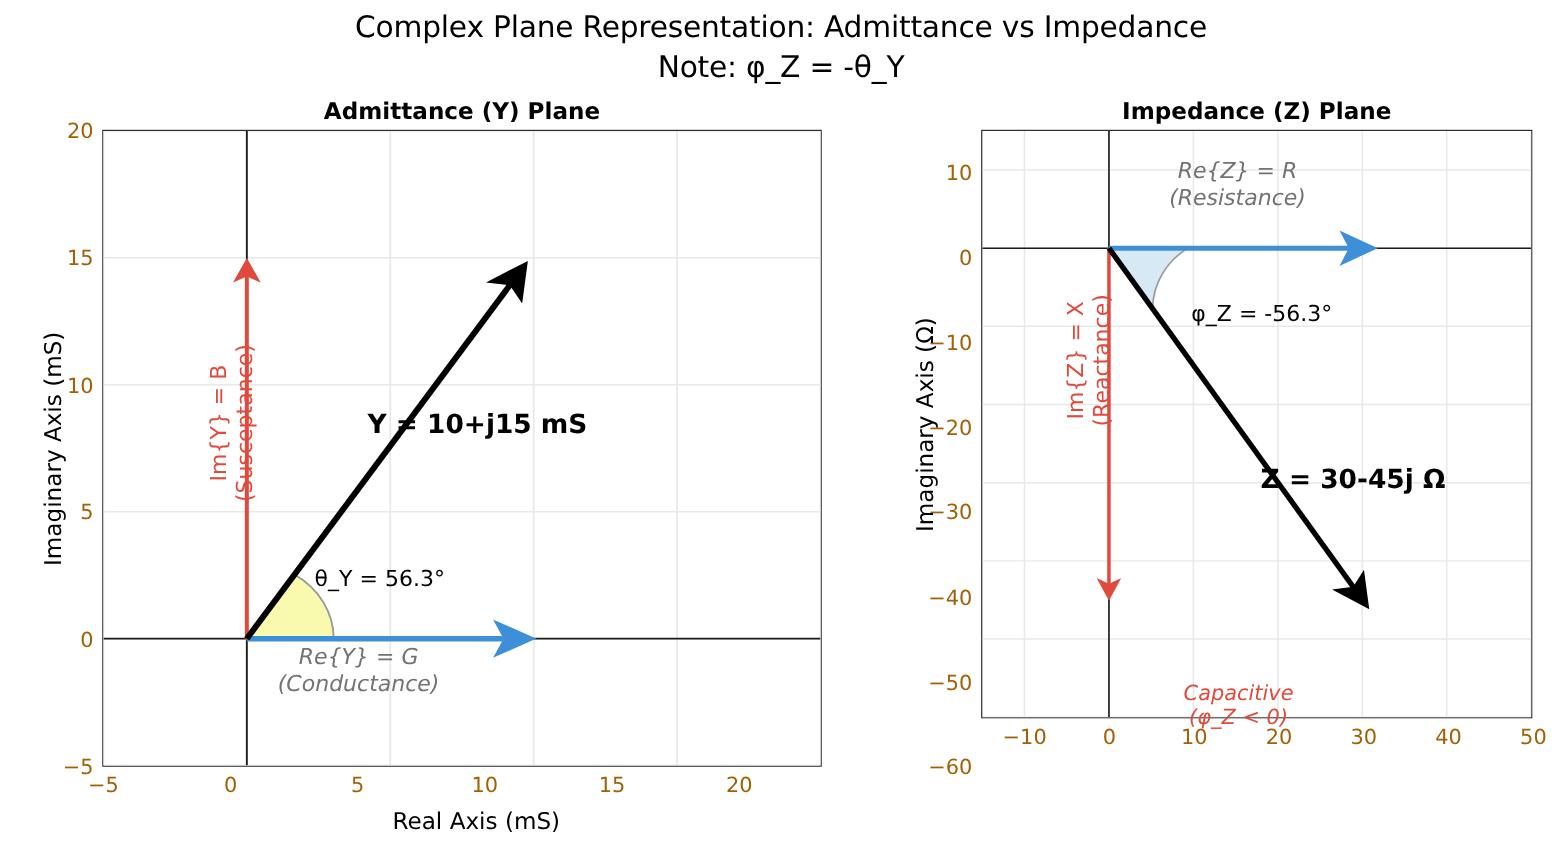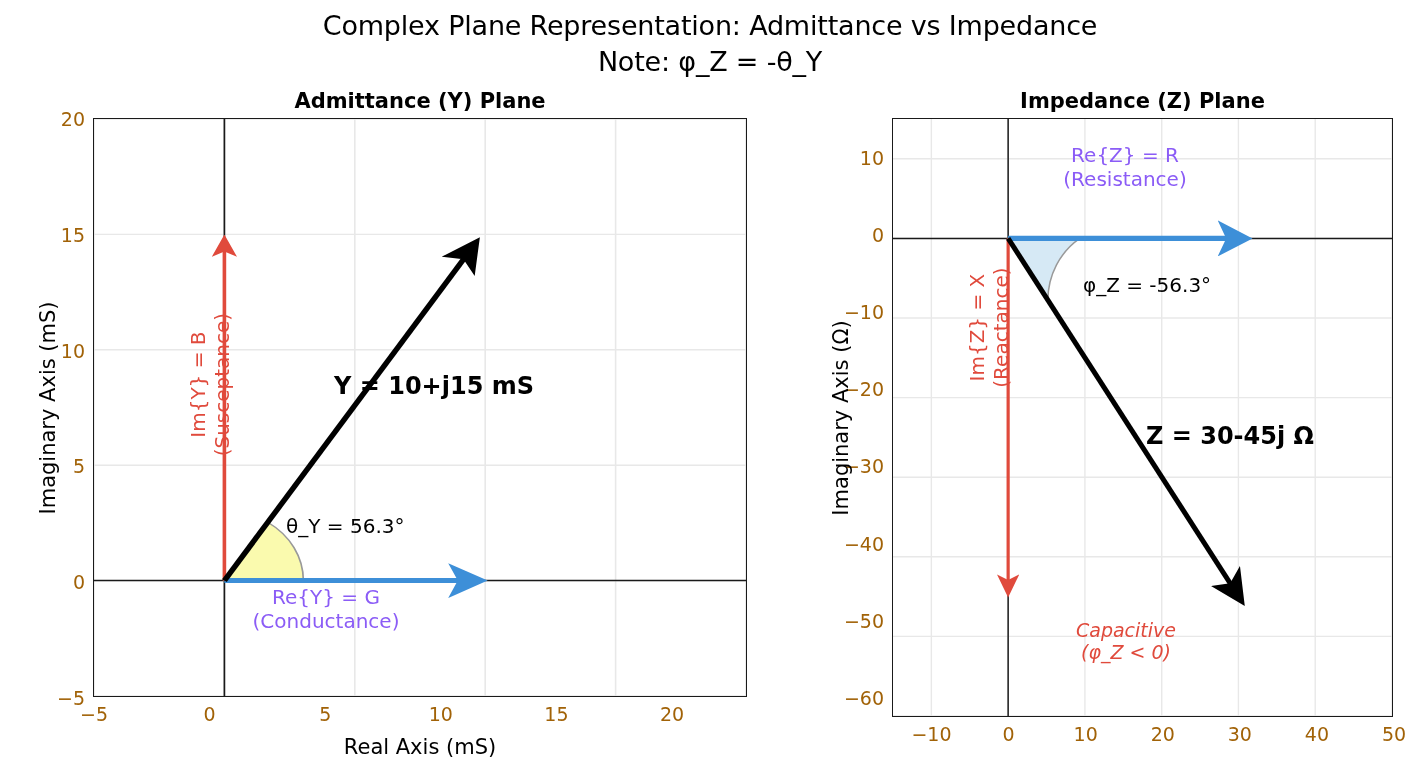--- a/index.html
+++ b/index.html
@@ -35,21 +35,21 @@
   .suptitle .line2 { display: block; }
 
   .axes {
     position: absolute;
     box-sizing: border-box;
     border: 1.6px solid #1a1a1a;
     background: #ffffff;
     overflow: visible;
   }
   #axes-left  { left: 93px;  top: 118px; width: 654px; height: 579px; }
-  #axes-right { left: 892px; top: 118px; width: 501px; height: 599px; }
+  #axes-right { left: 892px; top: 118px; width: 501px; height: 535px; }
 
   .axtitle {
     position: absolute;
     left: 0;
     width: 100%;
     bottom: 100%;
     margin-bottom: 6px;
     text-align: center;
     font-size: 21px;
     font-weight: bold;
@@ -75,21 +75,21 @@
     margin-top: 7px;
   }
   .tick.y {
     transform: translate(-100%, -50%);
     left: -9px;
   }
 
   
   .xlabel {
     position: absolute;
-    left: 0; width: 100%;
+    left: 13px; width: 100%;
     top: 100%;
     margin-top: 39px;
     text-align: center;
     font-size: 21px;
   }
   .ylabel {
     position: absolute;
     top: 50%;
     font-size: 21px;
     white-space: nowrap;
@@ -101,21 +101,21 @@
   #ylabel-right { margin-left: -52px; }
 
   
   .anno {
     position: absolute;
     white-space: nowrap;
     font-size: 20px;
     line-height: 1.18;
   }
   .anno.bold { font-weight: bold; font-size: 24px; }
-  .anno.blue { color: #8b5cf6; }
+  .anno.blue { color: #737373; font-style: italic; }
   .anno.red  { color: #e04a3c; }
   .anno.red.ital { font-style: italic; font-size: 19px; }
   .anno.ctr { transform: translateX(-50%); text-align: center; }
   .anno.rot {
     transform-origin: 50% 50%;
     text-align: center;
   }
 </style>
 </head>
 <body>

